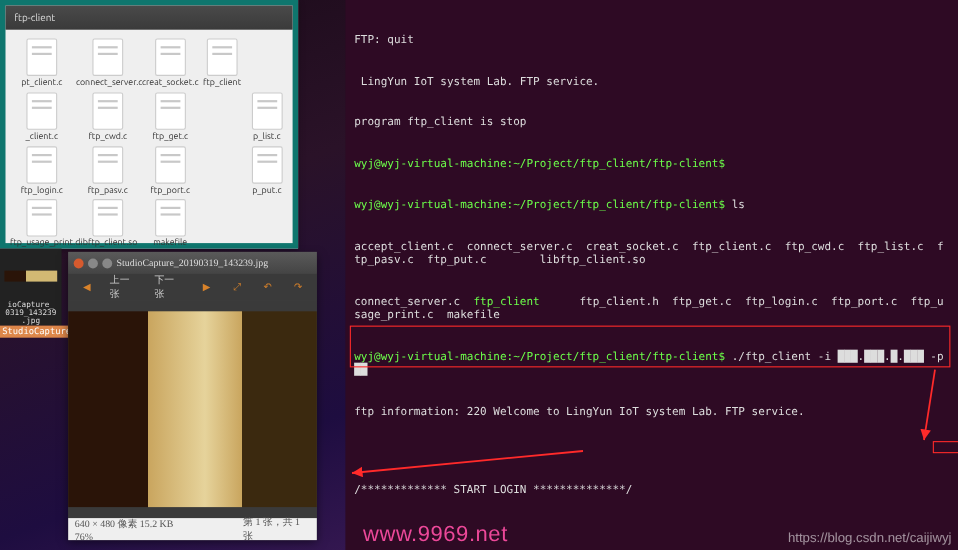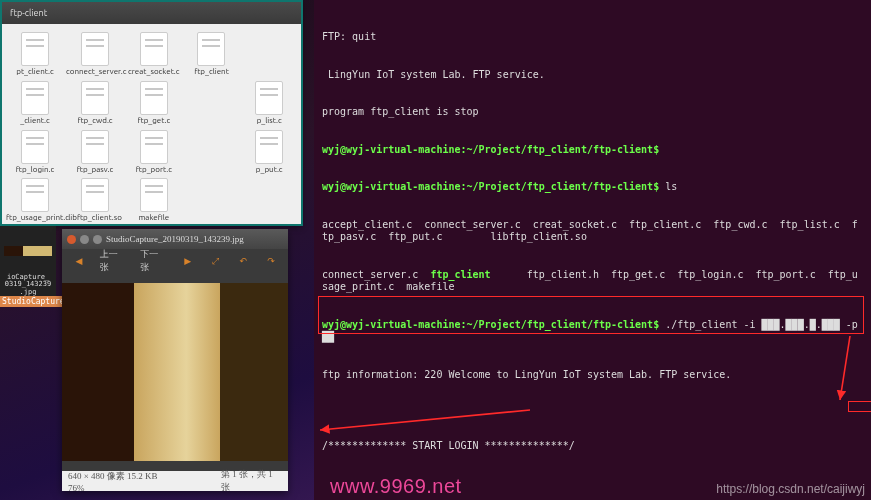--- a/index.html
+++ b/index.html
@@ -10,35 +10,35 @@
     background: linear-gradient(160deg, #1a0a18 0%, #2a1228 30%, #1e0d40 60%, #3a1a55 80%, #d85a2a 100%);
     overflow: hidden; position: relative;
   }
   
   .terminal {
     position: absolute; left: 314px; top: 0; width: 557px; height: 500px;
     background: #2e0a24; color: #ddd; padding: 6px 8px; line-height: 1.25;
     white-space: pre-wrap; word-break: break-all;
   }
   .term-line { display: block; }
-  .grn { color: #6cff4a; font-weight: bold; }
+  .grn { color: #6cff4a; font-weight: normal; }
   .blank { height: 9px; }
   .get-box {
     position: absolute; left: 4px; top: 296px; width: 546px; height: 38px;
     border: 1.5px solid #ff2a2a; pointer-events: none;
   }
   .hl-box {
     position: absolute; left: 534px; top: 401px; width: 166px; height: 11px;
     border: 1.5px solid #ff2a2a; pointer-events: none;
   }
 
   
   .fm {
-    position: absolute; left: 0; top: 0; width: 303px; height: 226px;
-    background: #efefef; border: 2px solid #0f766e; box-shadow: 0 2px 6px rgba(0,0,0,.3);
+    position: absolute; left: 0; top: 0; width: 271px; height: 226px;
+    background: #efefef; border: 5px solid #0f766e; box-shadow: 0 2px 6px rgba(0,0,0,.3);
     font-family: "Ubuntu", sans-serif; font-size: 9px; color: #333;
   }
   .fm-title {
     height: 22px; background: linear-gradient(#4a4a4a,#3a3a3a); color: #ddd;
     padding: 4px 8px; display: flex; align-items: center;
   }
   .fm-grid {
     display: grid; grid-template-columns: repeat(5, 1fr);
     gap: 4px 2px; padding: 8px 4px;
   }

